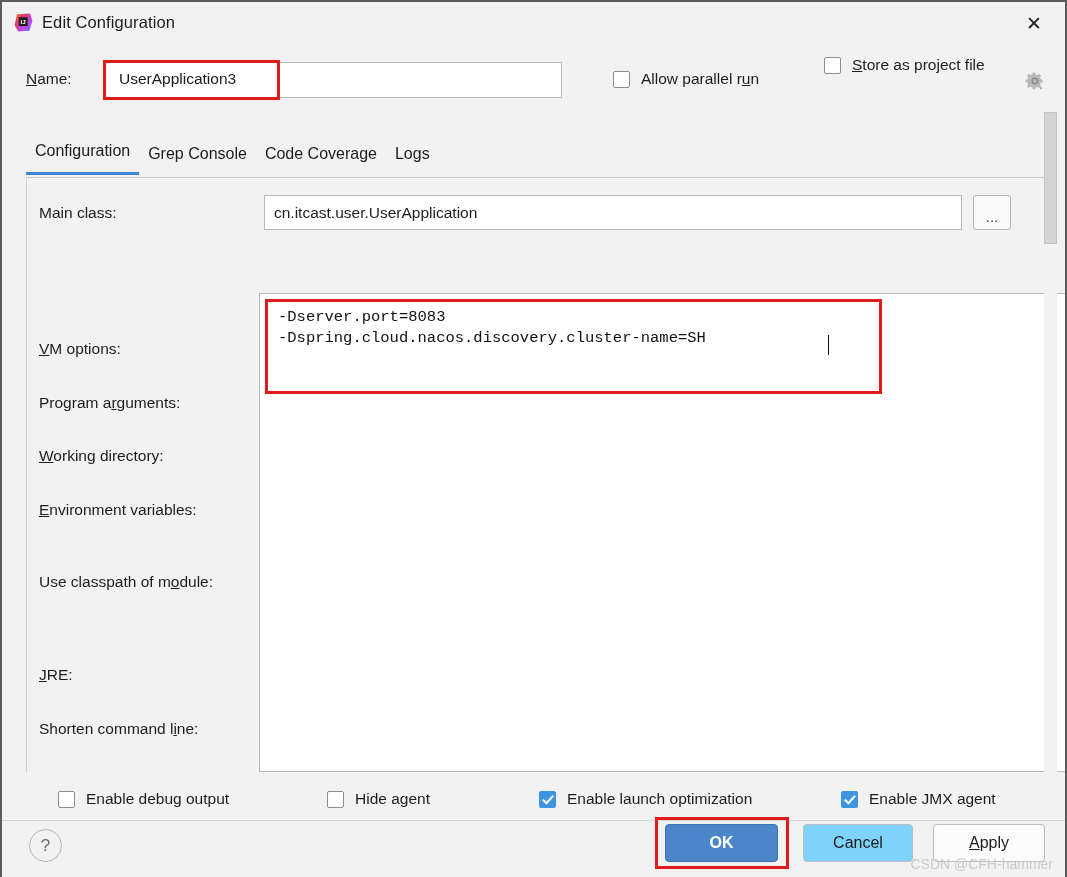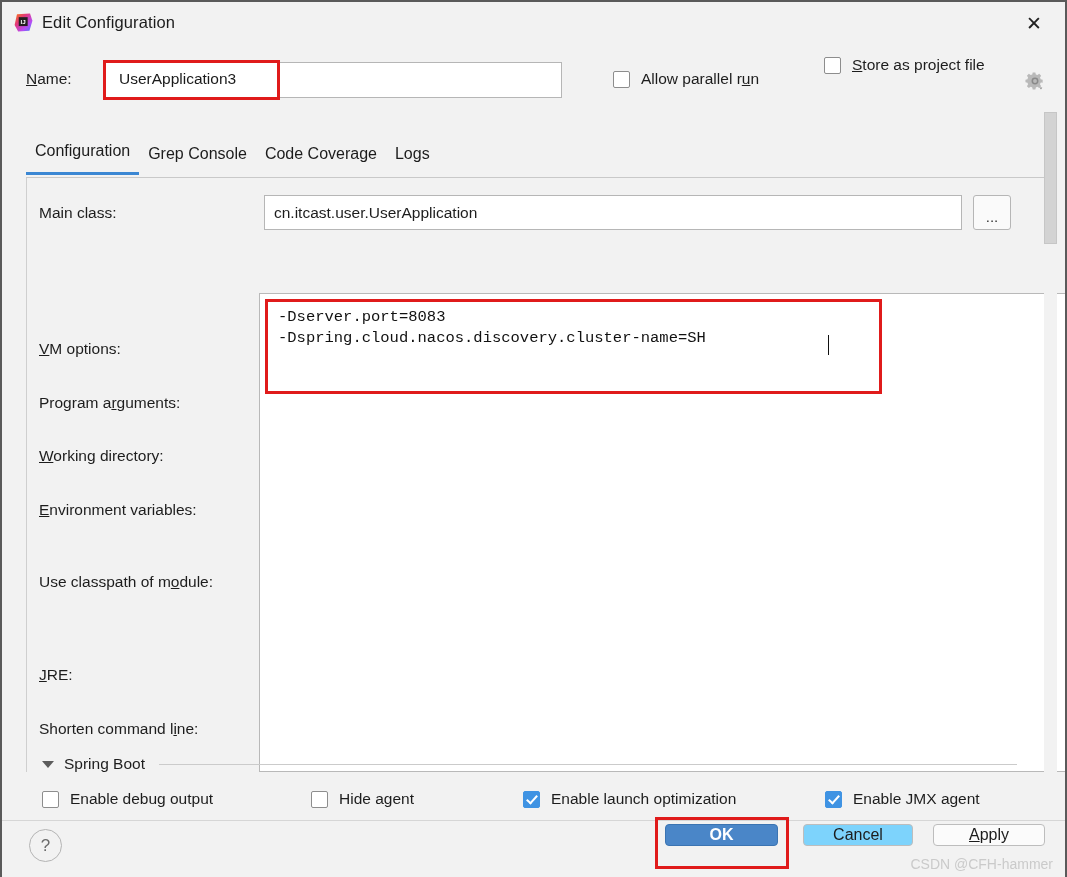--- a/index.html
+++ b/index.html
@@ -266,21 +266,21 @@
   #spring-title { font-size: 15.5px; white-space: nowrap; }
   #spring-line { flex: 1; height: 1px; background: #cbcbcb; margin-left: 14px; }
 
   #spring-checks {
     position: absolute;
     left: 40px; top: 788px;
     width: 990px;
     height: 30px;
     overflow: hidden;
   }
-  .scb { position: absolute; display: flex; align-items: center; top: 0; }
+  .scb { position: absolute; display: flex; align-items: center; top: 0; margin-left: 16px; }
   #scb-debug  { left: 0px; }
   #scb-banner { left: 269px; }
   #scb-launch { left: 481px; }
   #scb-jmx    { left: 783px; }
 
   
   #bottom-sep {
     position: absolute;
     left: 0; top: 818px;
     width: 100%; height: 1px;
@@ -293,21 +293,21 @@
     border: 1px solid #b4b4b4;
     border-radius: 50%;
     display: flex; align-items: center; justify-content: center;
     color: #6b6b6b;
     font-size: 17px;
     cursor: pointer;
     background: #f2f2f2;
   }
   .dlgbtn {
     position: absolute;
-    height: 22px;
+    height: 38px;
     border-radius: 4px;
     display: flex; align-items: center; justify-content: center;
     font-size: 16px;
     cursor: pointer;
     box-sizing: border-box;
   }
   #ok-btn {
     left: 663px; top: 822px;
     width: 113px;
     background: #4a86c8;
@@ -430,25 +430,20 @@
   <div class="flabel" id="lbl-cp">Use classpath of m<span class="mn">o</span>dule:</div>
   <div class="flabel" id="lbl-jre"><span class="mn">J</span>RE:</div>
   <div class="flabel" id="lbl-short">Shorten command l<span class="mn">i</span>ne:</div>
 
   <div id="vm-overlay"></div>
   <div id="vm-text"><span>-Dserver.port=8083</span>
 <span>-Dspring.cloud.nacos.discovery.cluster-name=SH</span></div>
   <div id="vm-caret"></div>
   <div id="vm-redbox"></div>
 
-  <div id="spring-header">
-    <span class="tri"></span>
-    <span id="spring-title">Spring Boot</span>
-    <span id="spring-line"></span>
-  </div>
 
   <div id="spring-checks">
     <div class="scb" id="scb-debug">
       <span class="cb"></span>
       <span class="cblab">Enable debug output</span>
     </div>
     <div class="scb" id="scb-banner">
       <span class="cb"></span>
       <span class="cblab">Hide agent</span>
     </div>

